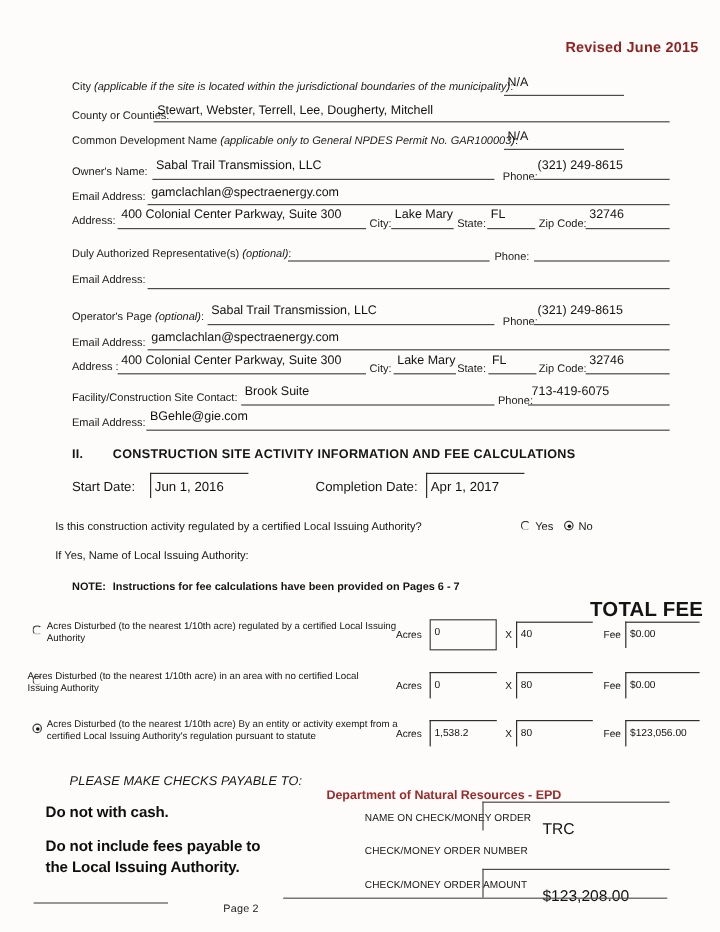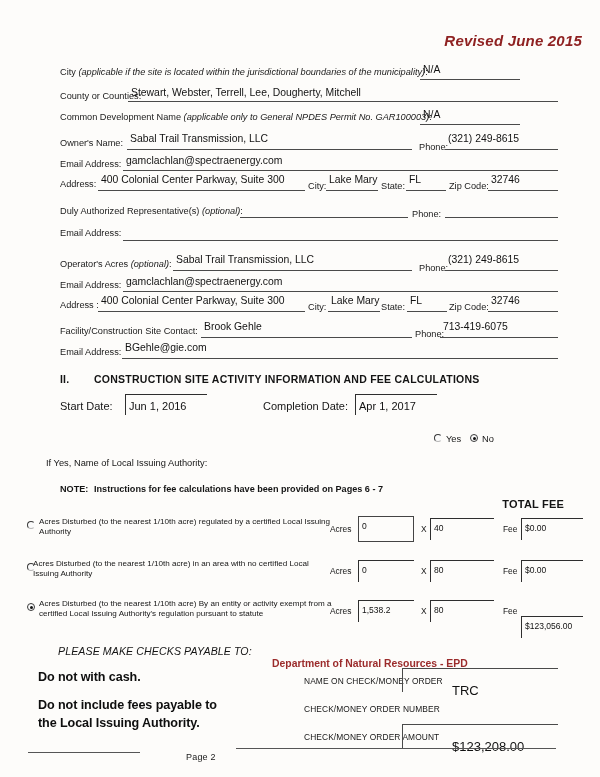--- a/index.html
+++ b/index.html
@@ -40,23 +40,22 @@
   .rule {
     position: absolute;
     height: 0;
     border-top: 1.1px solid #4a4a4a;
   }
 
   
   #revised {
     right: 18px;
     top: 33px;
-    font-size: 15px;
-    font-weight: bold;
-    font-style: italic;
+    font-size: 12px;
+    font-weight: bold;
     color: #8f2222;
     letter-spacing: .2px;
   }
 
   
   .sec-num {
     font-size: 10.5px;
     font-weight: bold;
     letter-spacing: .2px;
   }
@@ -118,23 +117,23 @@
     color: #161616;
     white-space: nowrap;
   }
 
   
   .note-lead { font-size: 9.1px; font-weight: bold; }
   .note-body { font-size: 9.1px; font-weight: bold; }
 
   
   #total-fee {
-    right: 36px;
+    right: 14px;
     top: 498px;
-    font-size: 11px;
+    font-size: 17px;
     font-weight: bold;
     letter-spacing: .2px;
   }
   .fee-desc {
     position: absolute;
     font-size: 8.1px;
     line-height: 1.28;
     color: #161616;
     width: 300px;
   }
@@ -266,21 +265,21 @@
   <div class="abs val" style="left:243px; top:203px;"></div>
   <div class="rule" style="left:240px; top:217px; width:168px;"></div>
   <div class="abs lbl" style="left:412px; top:210px;">Phone:</div>
   <div class="abs val" style="left:448px; top:203px;"></div>
   <div class="rule" style="left:445px; top:217px; width:113px;"></div>
 
   <div class="abs lbl" style="left:60px; top:229px;">Email Address:</div>
   <div class="abs val" style="left:126px; top:225px;"></div>
   <div class="rule" style="left:123px; top:240px; width:435px;"></div>
 
-  <div class="abs lbl" style="left:60px; top:260px;"><span>Operator's Acres </span><i>(optional)</i><span>:</span></div>
+  <div class="abs lbl" style="left:60px; top:260px;"><span>Operator's Page </span><i>(optional)</i><span>:</span></div>
   <div class="abs val" style="left:176px; top:255px;">Sabal Trail Transmission, LLC</div>
   <div class="rule" style="left:173px; top:270px; width:239px;"></div>
   <div class="abs lbl" style="left:419px; top:264px;">Phone:</div>
   <div class="abs val" style="left:448px; top:255px;">(321) 249-8615</div>
   <div class="rule" style="left:445px; top:270px; width:113px;"></div>
 
   <div class="abs lbl" style="left:60px; top:281px;">Email Address:</div>
   <div class="abs val" style="left:126px; top:277px;">gamclachlan@spectraenergy.com</div>
   <div class="rule" style="left:123px; top:291px; width:435px;"></div>
 
@@ -291,21 +290,21 @@
   <div class="abs val" style="left:331px; top:296px;">Lake Mary</div>
   <div class="rule" style="left:328px; top:311px; width:52px;"></div>
   <div class="abs lbl" style="left:381px; top:303px;">State:</div>
   <div class="abs val" style="left:410px; top:296px;">FL</div>
   <div class="rule" style="left:407px; top:311px; width:40px;"></div>
   <div class="abs lbl" style="left:449px; top:303px;">Zip Code:</div>
   <div class="abs val" style="left:491px; top:296px;">32746</div>
   <div class="rule" style="left:488px; top:311px; width:70px;"></div>
 
   <div class="abs lbl" style="left:60px; top:327px;">Facility/Construction Site Contact:</div>
-  <div class="abs val" style="left:204px; top:322px;">Brook Gehle</div>
+  <div class="abs val" style="left:204px; top:322px;">Brook Suite</div>
   <div class="rule" style="left:201px; top:337px; width:211px;"></div>
   <div class="abs lbl" style="left:415px; top:330px;">Phone:</div>
   <div class="abs val" style="left:443px; top:322px;">713-419-6075</div>
   <div class="rule" style="left:440px; top:337px; width:118px;"></div>
 
   <div class="abs lbl" style="left:60px; top:348px;">Email Address:</div>
   <div class="abs val" style="left:125px; top:343px;">BGehle@gie.com</div>
   <div class="rule" style="left:122px; top:358px; width:436px;"></div>
 
   <div class="abs sec-num" style="left:60px; top:373px;">II.</div>
@@ -313,20 +312,21 @@
 
   <div class="abs date-label" style="left:60px; top:400px;">Start Date:</div>
   <div class="field-tl" style="left:125px; top:394px; width:82px; height:21px;">
     <span class="fv">Jun 1, 2016</span>
   </div>
   <div class="abs date-label" style="left:263px; top:400px;">Completion Date:</div>
   <div class="field-tl" style="left:355px; top:394px; width:82px; height:21px;">
     <span class="fv">Apr 1, 2017</span>
   </div>
 
+  <div class="abs q-text" style="left:46px; top:434px;">Is this construction activity regulated by a certified Local Issuing Authority?</div>
   <div class="radio" style="left:434px; top:434px;"></div>
   <div class="radio-label" style="left:446px; top:434px;">Yes</div>
   <div class="radio on" style="left:470px; top:434px;"></div>
   <div class="radio-label" style="left:482px; top:434px;">No</div>
 
   <div class="abs q-text" style="left:46px; top:458px;">If Yes, Name of Local Issuing Authority:</div>
   <div class="abs val" style="left:210px; top:455px;"></div>
 
   <div class="abs note-lead" style="left:60px; top:484px;">NOTE:</div>
   <div class="abs note-body" style="left:94px; top:484px;">Instructions for fee calculations have been provided on Pages 6 - 7</div>
@@ -342,21 +342,21 @@
   <div class="x-word" style="left:421px; top:524px;">X</div>
   <div class="field-tl small" style="left:430px; top:518px; width:64px; height:22px;">
     <span class="fv">40</span>
   </div>
   <div class="fee-word" style="left:503px; top:524px;">Fee</div>
   <div class="field-tl small" style="left:521px; top:518px; width:62px; height:22px;">
     <span class="fv">$0.00</span>
   </div>
 
   <div class="radio" style="left:27px; top:563px;"></div>
-  <div class="fee-desc" style="left:33px; top:559px;">Acres Disturbed (to the nearest 1/10th acre) in an area with no certified Local Issuing Authority</div>
+  <div class="fee-desc" style="left:23px; top:559px;">Acres Disturbed (to the nearest 1/10th acre) in an area with no certified Local Issuing Authority</div>
   <div class="acres-word" style="left:330px; top:566px;">Acres</div>
   <div class="field-tl small" style="left:358px; top:560px; width:56px; height:22px;">
     <span class="fv">0</span>
   </div>
   <div class="x-word" style="left:421px; top:566px;">X</div>
   <div class="field-tl small" style="left:430px; top:560px; width:64px; height:22px;">
     <span class="fv">80</span>
   </div>
   <div class="fee-word" style="left:503px; top:566px;">Fee</div>
   <div class="field-tl small" style="left:521px; top:560px; width:62px; height:22px;">
@@ -367,21 +367,21 @@
   <div class="fee-desc" style="left:39px; top:599px;">Acres Disturbed (to the nearest 1/10th acre) By an entity or activity exempt from a certified Local Issuing Authority's regulation pursuant to statute</div>
   <div class="acres-word" style="left:330px; top:606px;">Acres</div>
   <div class="field-tl small" style="left:358px; top:600px; width:56px; height:22px;">
     <span class="fv">1,538.2</span>
   </div>
   <div class="x-word" style="left:421px; top:606px;">X</div>
   <div class="field-tl small" style="left:430px; top:600px; width:64px; height:22px;">
     <span class="fv">80</span>
   </div>
   <div class="fee-word" style="left:503px; top:606px;">Fee</div>
-  <div class="field-tl small" style="left:521px; top:616px; width:62px; height:22px;">
+  <div class="field-tl small" style="left:521px; top:600px; width:62px; height:22px;">
     <span class="fv">$123,056.00</span>
   </div>
 
   <div class="abs" id="payable-lead" style="left:58px; top:645px;">PLEASE MAKE CHECKS PAYABLE TO:</div>
   <div class="abs" id="payable-target" style="left:272px; top:658px;">Department of Natural Resources - EPD</div>
 
   <div class="bigstmt" style="left:38px; top:670px;">Do not with cash.</div>
   <div class="bigstmt" style="left:38px; top:716px;">the Local Issuing Authority.</div>
   <div class="bigstmt" style="left:38px; top:698px;">Do not include fees payable to</div>
 

